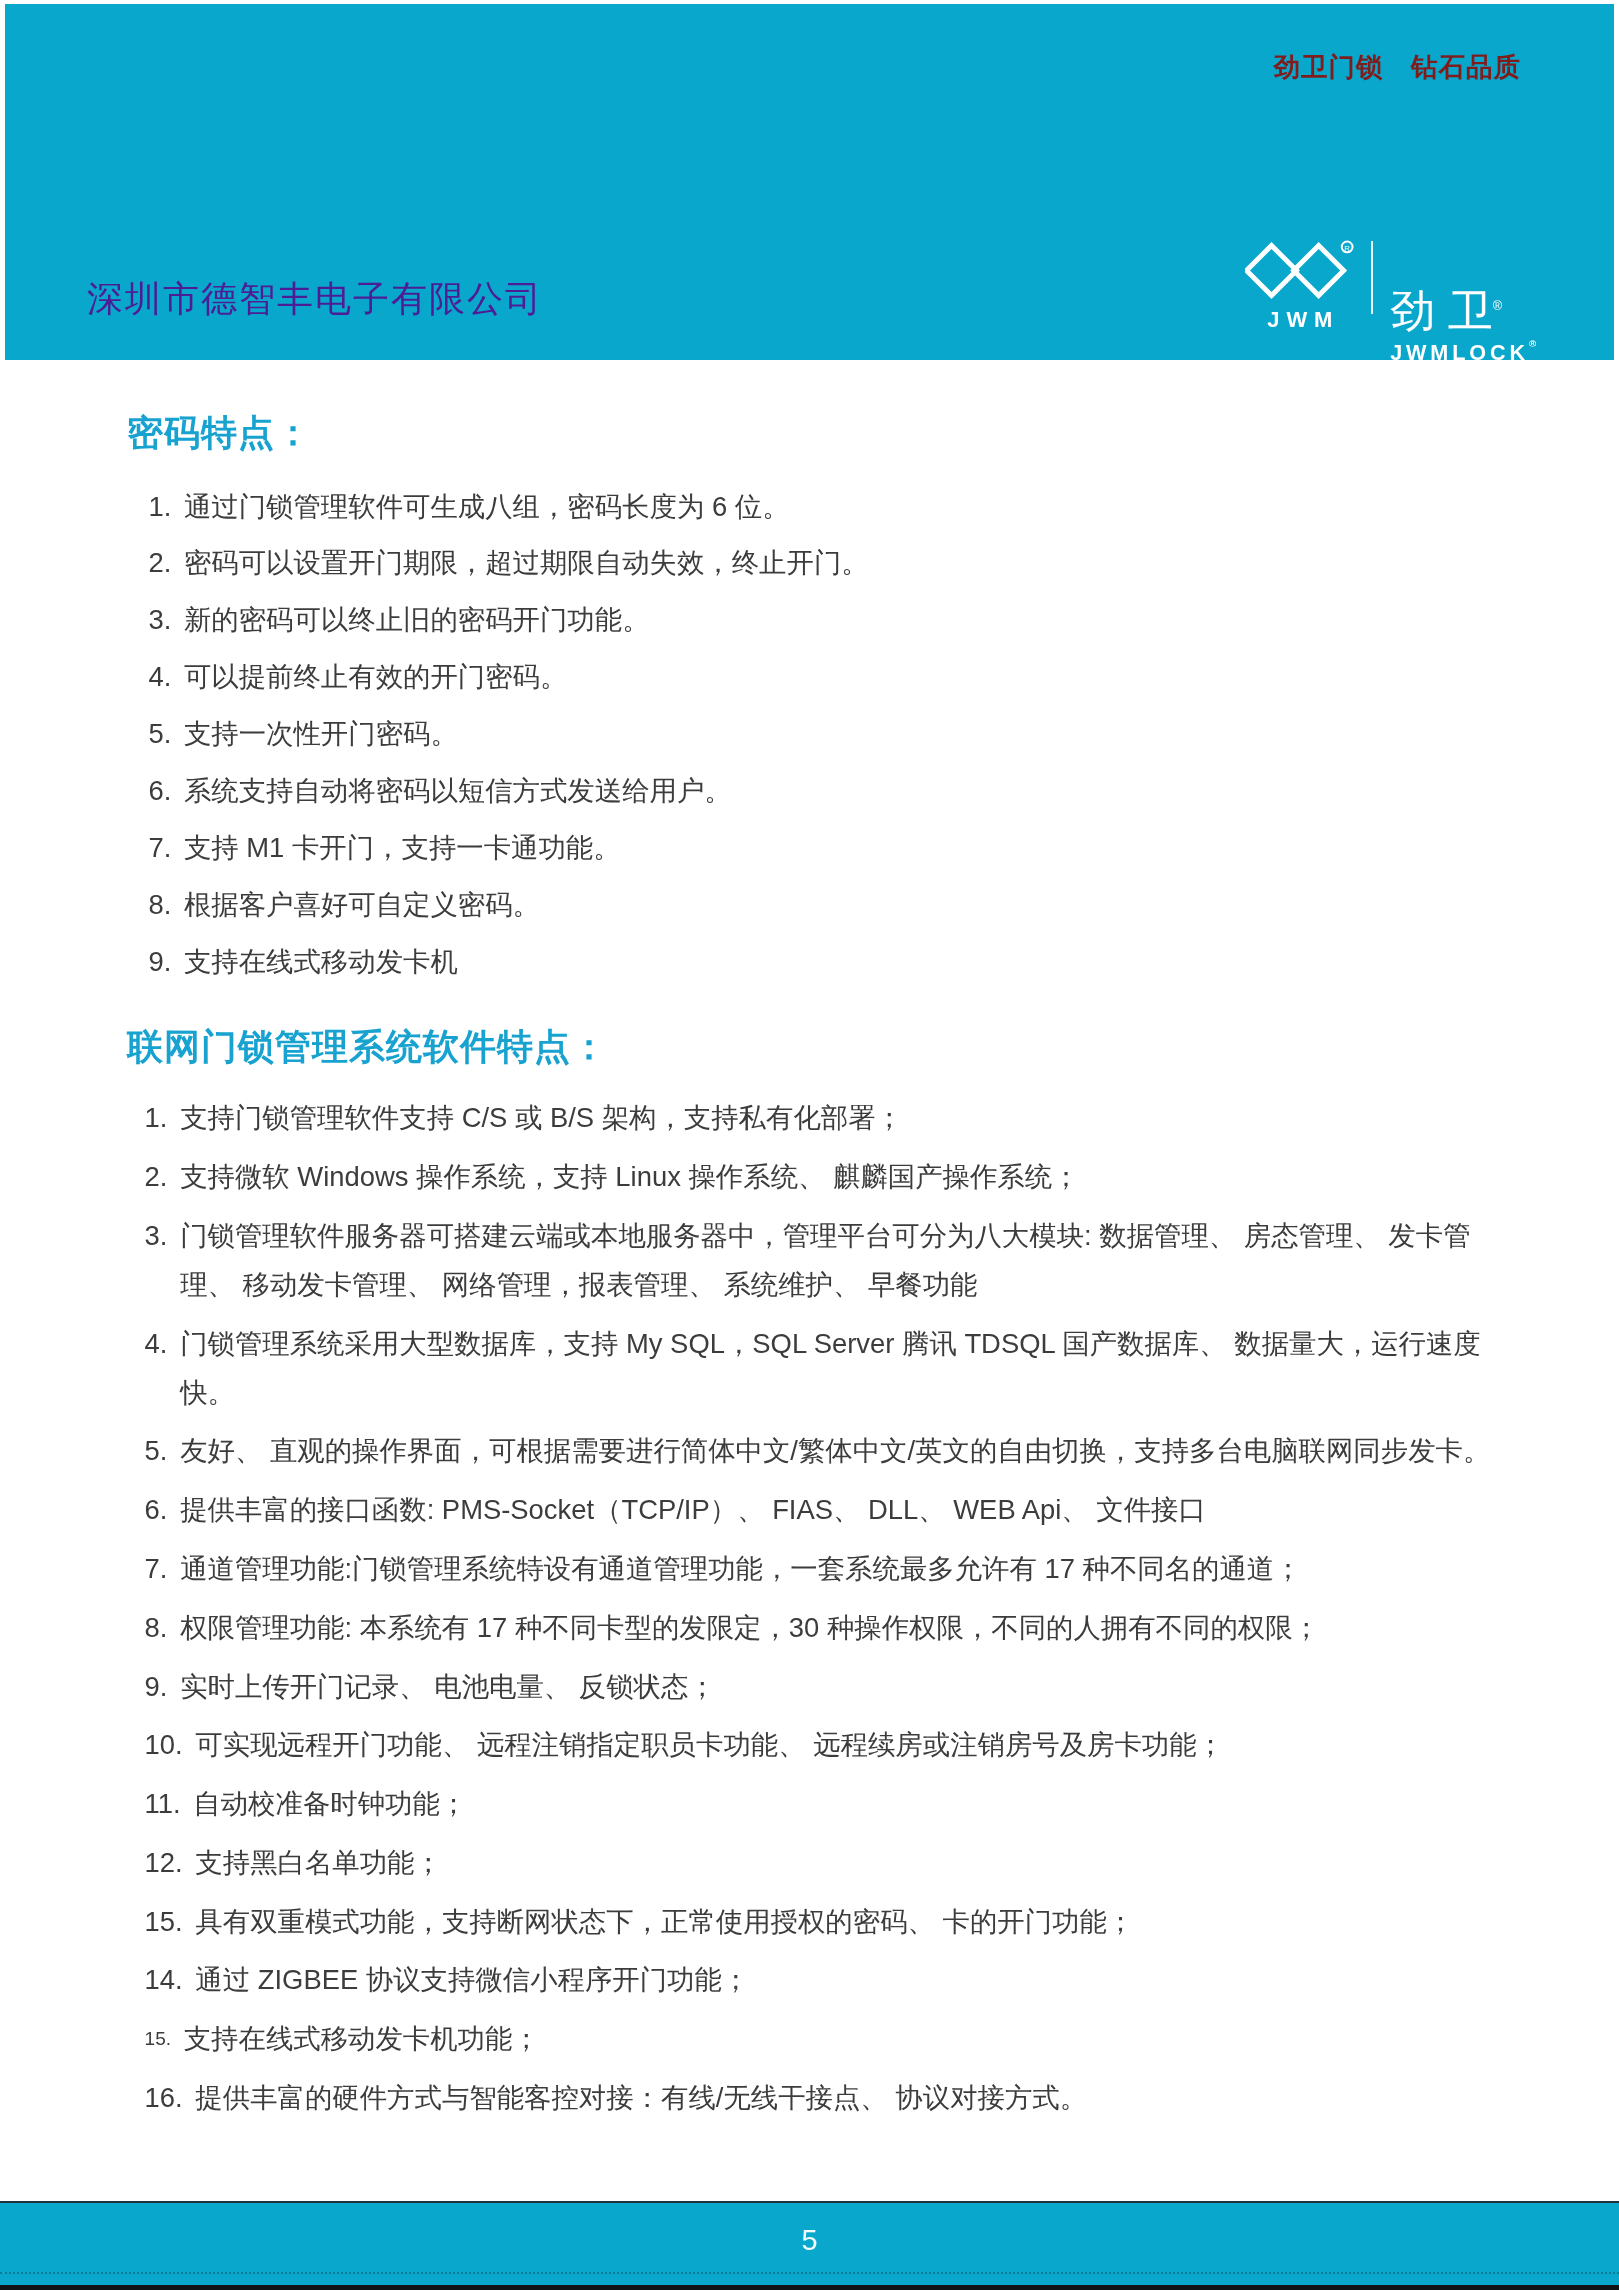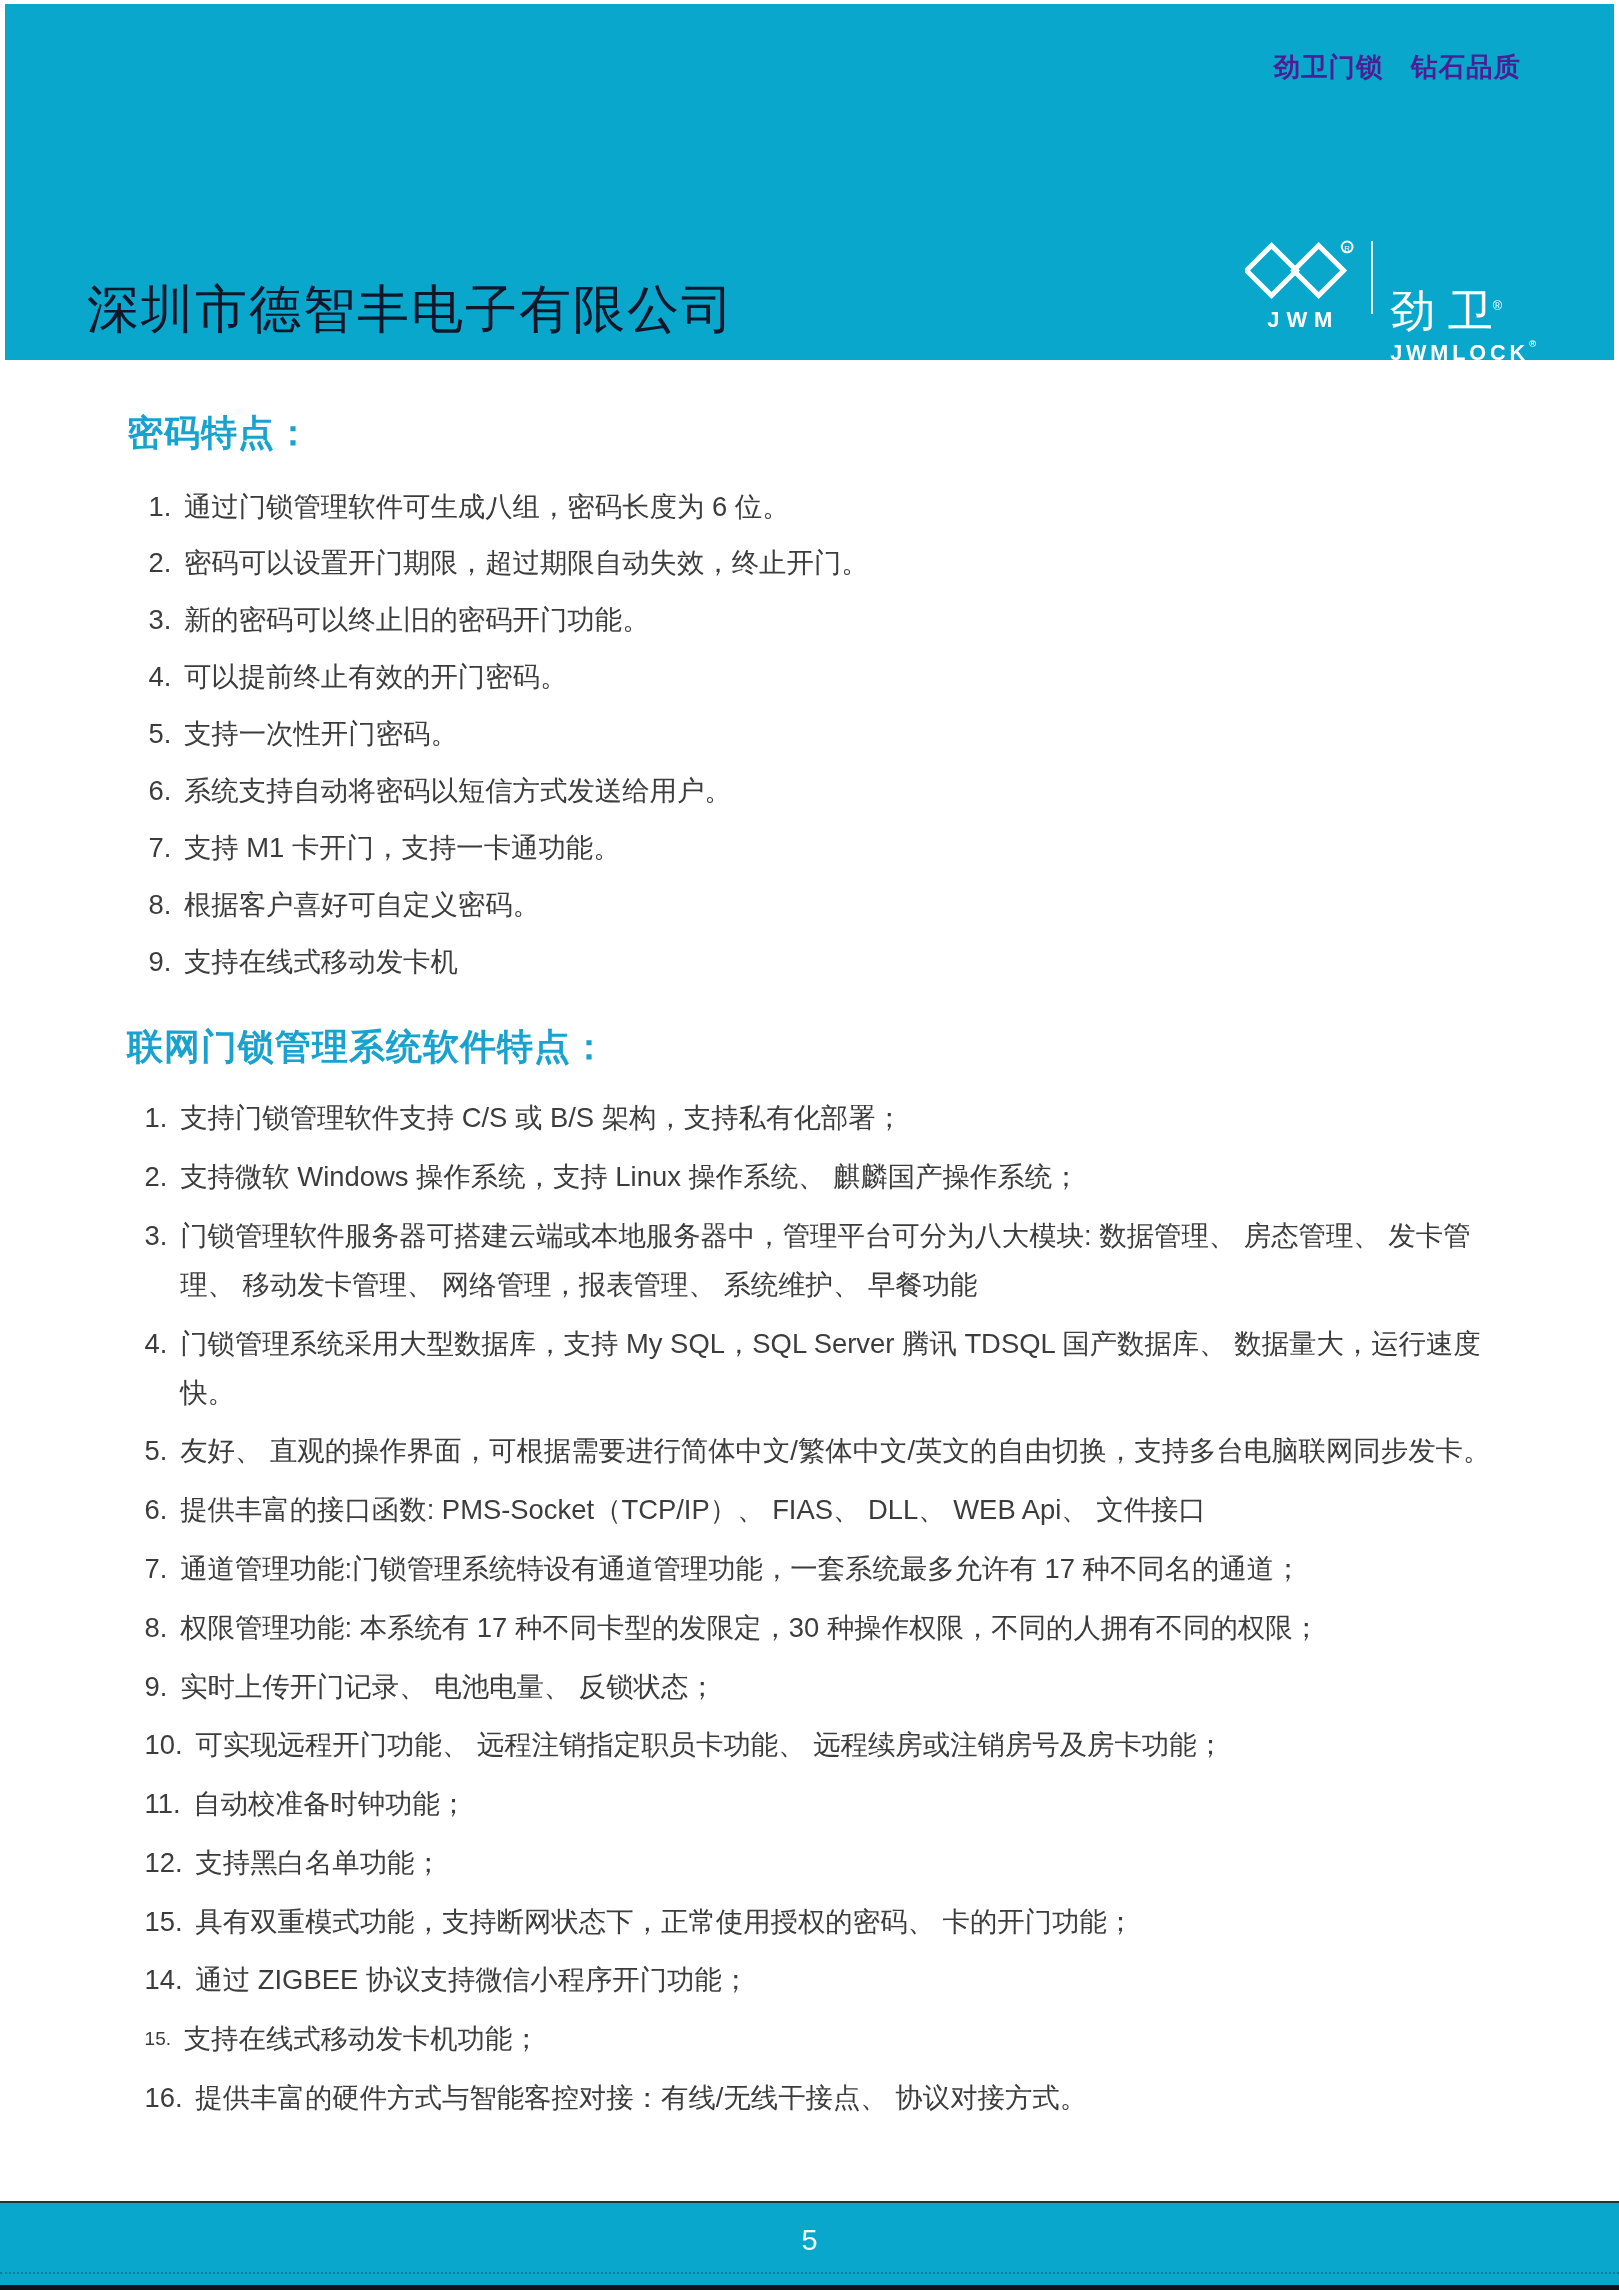--- a/index.html
+++ b/index.html
@@ -13,26 +13,26 @@
     width:1619px;height:2291px;position:relative;overflow:hidden;
     font-family:"Liberation Sans","DejaVu Sans",sans-serif;
   }
   
   .header{
     position:absolute;top:3.9px;left:4.9px;right:4.9px;height:356px;
     background:var(--accent);
   }
   .tagline{
     position:absolute;top:45px;right:93px;
-    font-size:26.5px;font-weight:bold;color:#4c1d95;letter-spacing:1px;
+    font-size:26.5px;font-weight:bold;color:#7f1d1d;letter-spacing:1px;
     white-space:pre;
   }
   .company{
     position:absolute;left:82px;top:271px;
-    font-size:52px;color:#0f172a;letter-spacing:2px;font-weight:400;
+    font-size:36px;color:#4c1d95;letter-spacing:2px;font-weight:400;
   }
   .logo{
     position:absolute;right:74px;top:235px;
     display:flex;align-items:flex-start;color:#ffffff;
   }
   .logo-left{display:flex;flex-direction:column;align-items:center;}
   .logo-left .abbr{
     font-size:22px;font-weight:bold;letter-spacing:6.9px;margin-top:1px;
     text-indent:6.9px; 
   }

